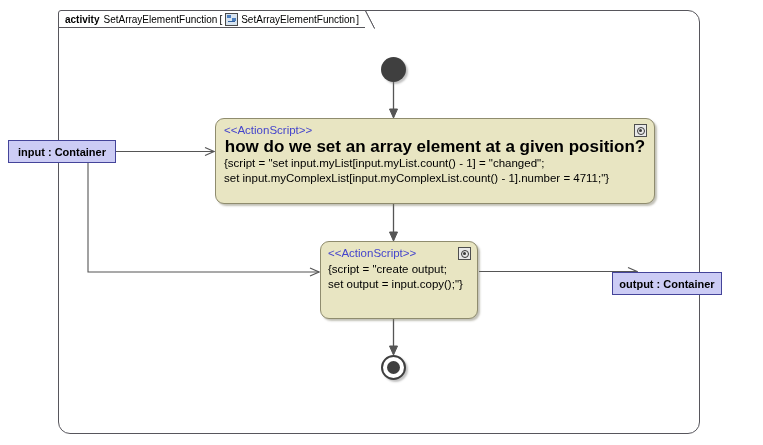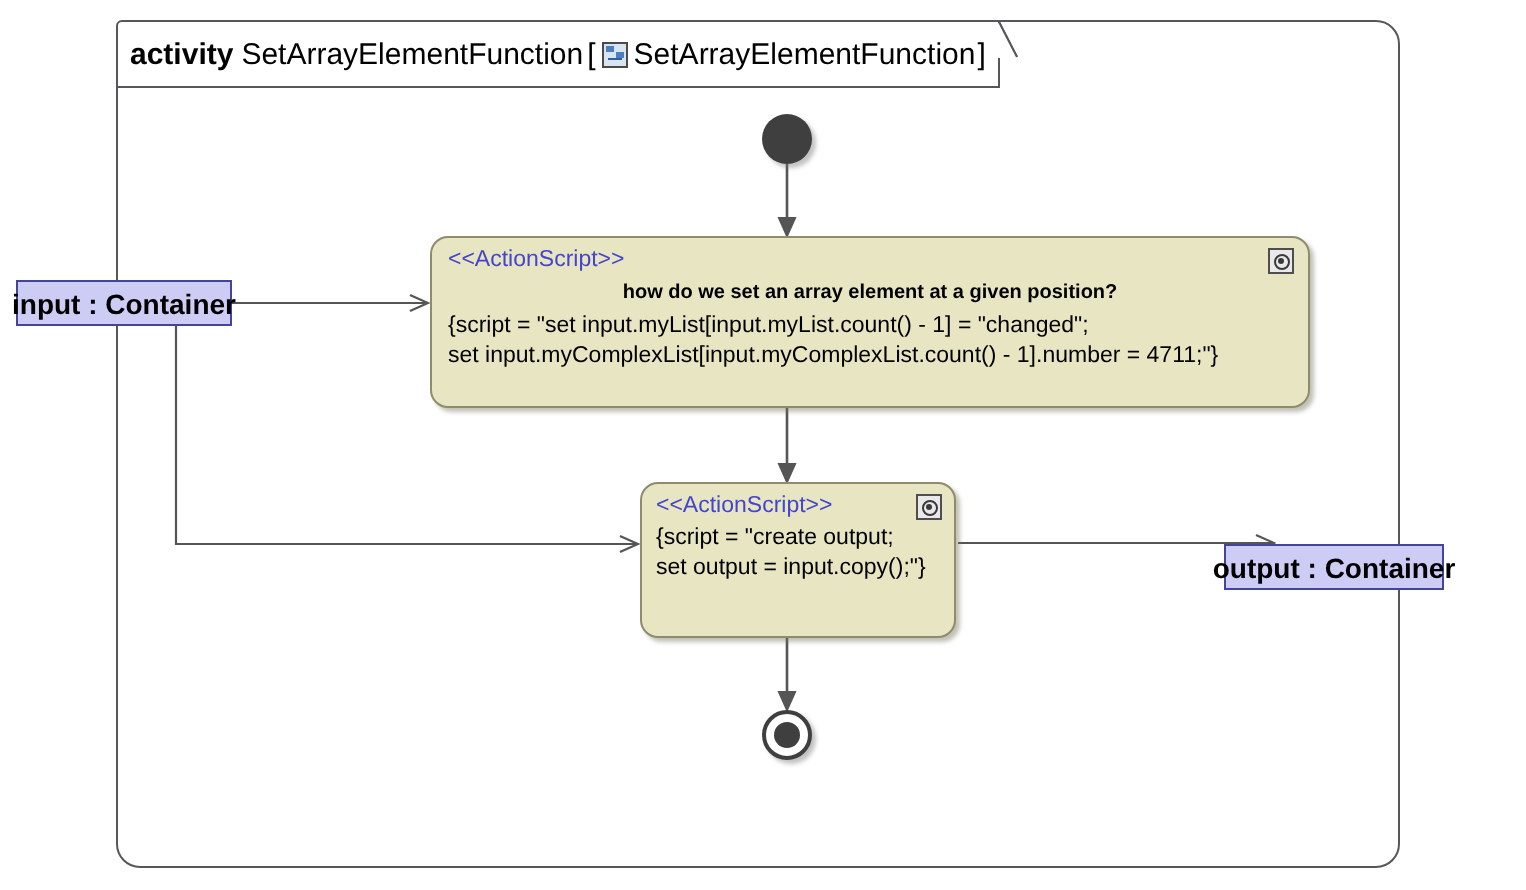--- a/index.html
+++ b/index.html
@@ -36,30 +36,30 @@
     height: 424px;
     border: 1px solid #57565c;
     border-radius: 12px;
     background: transparent;
     box-sizing: border-box;
   }
   .frame-tab {
     position: absolute;
     left: 58px;
     top: 10px;
-    height: 34px;
+    height: 18px;
     box-sizing: border-box;
     background: #ffffff;
     border: 1px solid #57565c;
     border-top-left-radius: 3px;
     display: flex;
     align-items: center;
     padding: 0 5px 0 6px;
     white-space: nowrap;
-    font-size: 15px;
+    font-size: 10px;
     color: #000000;
   }
   .frame-tab .kw {
     font-weight: bold;
     margin-right: 4px;
   }
   .frame-tab .tabname { margin-right: 1px; }
   .frame-tab .brk { margin: 0 1px; }
   .frame-tab-corner {
     position: absolute;
@@ -100,21 +100,21 @@
     box-shadow: 2px 2px 2px rgba(120,118,95,0.45);
   }
   .action-stereotype {
     color: #4444cc;
     font-size: 11.5px;
     text-align: left;
     line-height: 14px;
   }
   .action-title {
     color: #000000;
-    font-size: 10px;
+    font-size: 17px;
     font-weight: bold;
     text-align: center;
     line-height: 15px;
     margin-top: 2px;
   }
   .action-body {
     color: #000000;
     font-size: 11.5px;
     line-height: 15px;
     text-align: left;
@@ -164,21 +164,21 @@
     background: #3a3a3a;
     border-radius: 50%;
   }
 
   
   .param-box {
     position: absolute;
     background: #ccccf5;
     border: 1px solid #44449a;
     box-sizing: border-box;
-    font-size: 14px;
+    font-size: 11px;
     font-weight: bold;
     color: #000000;
     display: flex;
     align-items: center;
     justify-content: center;
     white-space: nowrap;
   }
   #input-pin {
     left: 8px;
     top: 140px;

